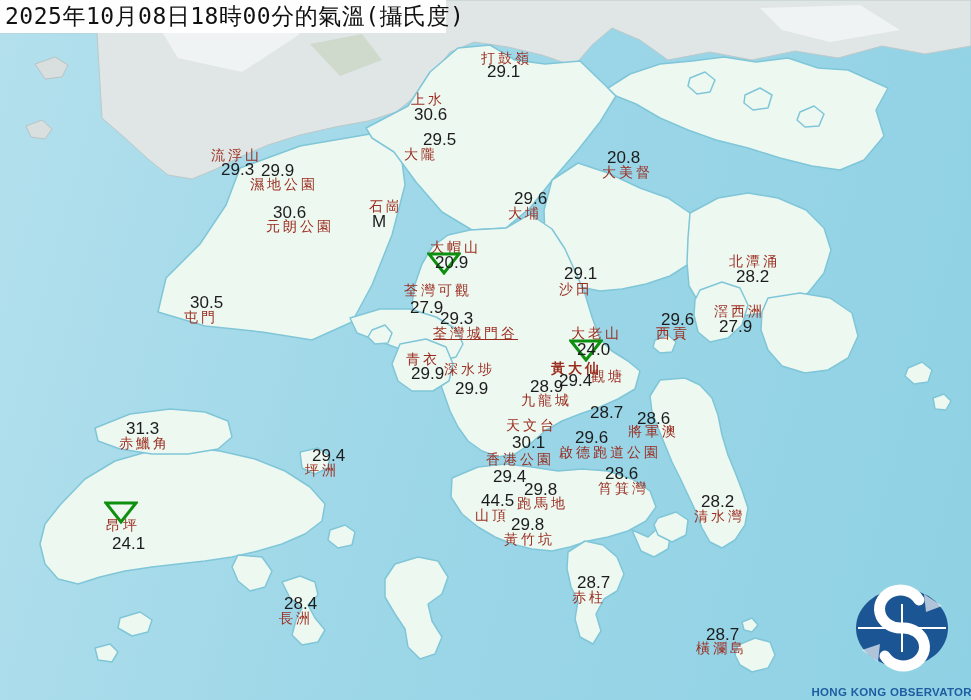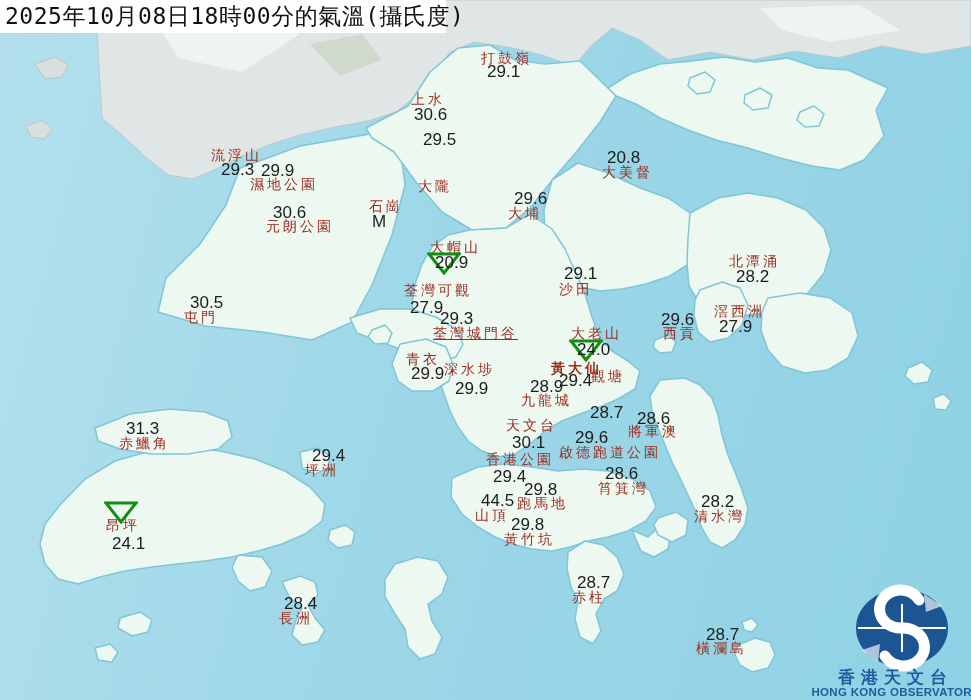--- a/index.html
+++ b/index.html
@@ -174,21 +174,21 @@
       95,648 110,644 118,652 112,662 98,660"></polygon>
   </svg>
 
   <div id="title-bar">2025年10月08日18時00分的氣溫(攝氏度)</div>
 
   <div id="stations">
       <span class="st-name" style="left: 481px; top: 49px;">打鼓嶺</span>
       <span class="st-val" style="left: 487px; top: 63px;">29.1</span>
       <span class="st-name" style="left: 411px; top: 90px;">上水</span>
       <span class="st-val" style="left: 414px; top: 106px;">30.6</span>
-      <span class="st-name" style="left: 418px; top: 145px; margin-top: 32px;">大隴</span>
+      <span class="st-name" style="left: 404px; top: 145px;">大隴</span>
       <span class="st-val" style="left: 423px; top: 131px;">29.5</span>
       <span class="st-name" style="left: 211px; top: 146px;">流浮山</span>
       <span class="st-val" style="left: 221px; top: 161px;">29.3</span>
       <span class="st-name" style="left: 250px; top: 175px;">濕地公園</span>
       <span class="st-val" style="left: 261px; top: 162px;">29.9</span>
       <span class="st-name" style="left: 602px; top: 163px;">大美督</span>
       <span class="st-val" style="left: 607px; top: 149px;">20.8</span>
       <span class="st-name" style="left: 266px; top: 217px;">元朗公園</span>
       <span class="st-val" style="left: 273px; top: 204px;">30.6</span>
       <span class="st-name" style="left: 369px; top: 197px;">石崗</span>
@@ -203,21 +203,21 @@
       <span class="st-name" style="left: 559px; top: 280px;">沙田</span>
       <span class="st-val" style="left: 564px; top: 265px;">29.1</span>
       <span class="st-name" style="left: 729px; top: 252px;">北潭涌</span>
       <span class="st-val" style="left: 736px; top: 268px;">28.2</span>
       <span class="st-name" style="left: 404px; top: 281px;">荃灣可觀</span>
       <span class="st-val" style="left: 410px; top: 299px;">27.9</span>
       <span class="st-name" style="left: 184px; top: 308px;">屯門</span>
       <span class="st-val" style="left: 190px; top: 294px;">30.5</span>
       <span class="st-name" style="left: 714px; top: 302px;">滘西洲</span>
       <span class="st-val" style="left: 719px; top: 318px;">27.9</span>
-      <span class="st-name" style="left: 656px; top: 324px; margin-left: 7px;">西貢</span>
+      <span class="st-name" style="left: 656px; top: 324px;">西貢</span>
       <span class="st-val" style="left: 661px; top: 311px;">29.6</span>
       <span class="st-name" style="left: 433px; top: 324px; text-decoration: underline;">荃灣城門谷</span>
       <span class="st-val" style="left: 440px; top: 310px;">29.3</span>
       <svg width="34" height="24" class="st-marker" style="left: 569px; top: 338px;">
         <polygon points="2,3 32,3 17,22" fill="none" stroke="#0f8f10" stroke-width="3"></polygon>
       </svg>
       <span class="st-name" style="left: 571px; top: 324px;">大老山</span>
       <span class="st-val" style="left: 577px; top: 341px;">24.0</span>
       <span class="st-name" style="left: 406px; top: 350px;">青衣</span>
       <span class="st-val" style="left: 411px; top: 365px;">29.9</span>
@@ -266,17 +266,16 @@
 
   <div id="logo">
     <svg width="151" height="140" viewBox="0 0 151 140">
       <ellipse cx="82" cy="68" rx="46" ry="39" fill="#1b5593"></ellipse>
       <path d="M 99,40 A 21,19 0 1 0 82,68 A 21,19 0 1 1 65,96" fill="none" stroke="#ffffff" stroke-width="11" stroke-linecap="round"></path>
       <line x1="38" y1="68" x2="126" y2="68" stroke="#ffffff" stroke-width="2"></line>
       <line x1="82" y1="44" x2="82" y2="92" stroke="#ffffff" stroke-width="2"></line>
       <polygon points="104,34 122,46 106,52" fill="#ffffff" opacity="0.65"></polygon>
       <polygon points="60,84 42,90 58,102" fill="#ffffff" opacity="0.65"></polygon>
     </svg>
-    <div id="logo-zh">香港天文台</div>
     <div id="logo-en">HONG KONG OBSERVATORY</div>
   </div>
 
 </div>
 
 </body></html>

